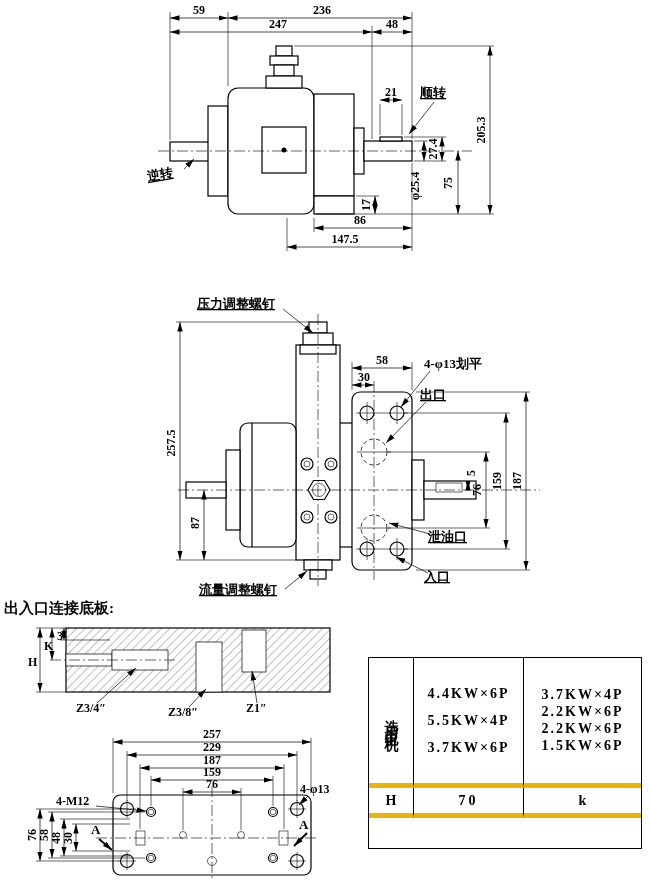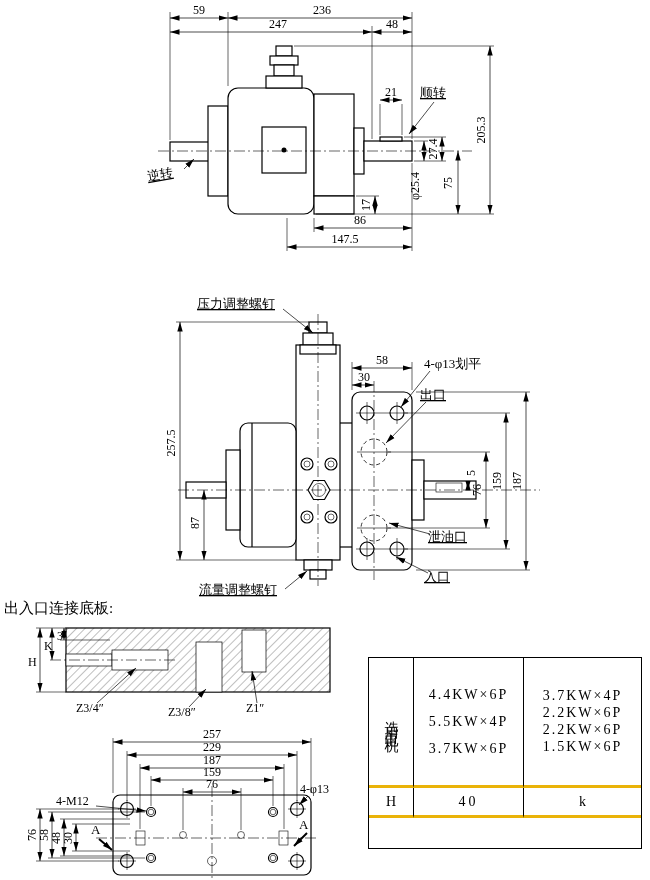--- a/index.html
+++ b/index.html
@@ -1,35 +1,35 @@
 <!DOCTYPE html>
 <html><head>
 <meta charset="utf-8">
 <style>
   html,body{margin:0;padding:0;background:#fff;}
   #stage{position:relative;width:650px;height:880px;background:#fff;overflow:hidden;
-         font-family:"Liberation Serif","DejaVu Serif",serif;}
+         font-family:"Liberation Serif","DejaVu Serif",serif;font-weight:bold;}
   svg{position:absolute;left:0;top:0;}
   svg .ln{stroke:#000;stroke-width:1.2;fill:none;}
   svg .lnw{stroke:#000;stroke-width:1.2;fill:#fff;}
   svg .thin{stroke:#000;stroke-width:0.6;fill:none;}
   svg .dim{stroke:#000;stroke-width:0.7;fill:none;}
   svg .cl{stroke:#000;stroke-width:0.6;fill:none;stroke-dasharray:11 3 2 3;}
   svg .dash{stroke:#000;stroke-width:0.8;fill:none;stroke-dasharray:4 3;}
   svg text{fill:#000;font-family:"Liberation Serif","DejaVu Serif",serif;}
   svg .t{font-size:12px;}
   svg .zh{font-size:13px;}
   svg .big{font-size:15px;}
   svg .u{text-decoration:underline;}
   svg .mid{text-anchor:middle;}
 
   #spec-table{position:absolute;left:368px;top:657px;width:272px;height:190px;
     display:grid;grid-template-columns:45px 110px 1fr;grid-template-rows:1fr 30px 30px;
     border:1.6px solid #000;font-size:14px;color:#000;background:#fff;}
-  .tcell{border-right:1px solid #000;border-bottom:3px solid #eab308;
+  .tcell{border-right:1px solid #000;border-bottom:5px solid #eab308;
     display:flex;align-items:center;justify-content:center;}
   #spec-table .tcell:nth-child(3n){border-right:none;}
   #spec-table .tcell:nth-child(n+7){border-bottom:none;}
   .vtext{writing-mode:vertical-lr;text-orientation:upright;letter-spacing:6px;}
   .mlist{flex-direction:column;gap:11px;letter-spacing:2px;}
   .mlist2{flex-direction:column;gap:1px;letter-spacing:2px;}
   .num{letter-spacing:3px;}
 </style>
 </head>
 <body>
@@ -313,16 +313,16 @@
     <div>5.5KW×4P</div>
     <div>3.7KW×6P</div>
   </div>
   <div class="tcell mlist2">
     <div>3.7KW×4P</div>
     <div>2.2KW×6P</div>
     <div>2.2KW×6P</div>
     <div>1.5KW×6P</div>
   </div>
   <div class="tcell">H</div>
-  <div class="tcell num">40</div>
+  <div class="tcell num">70</div>
   <div class="tcell">k</div>
 </div>
 </div>
 
 </body></html>

